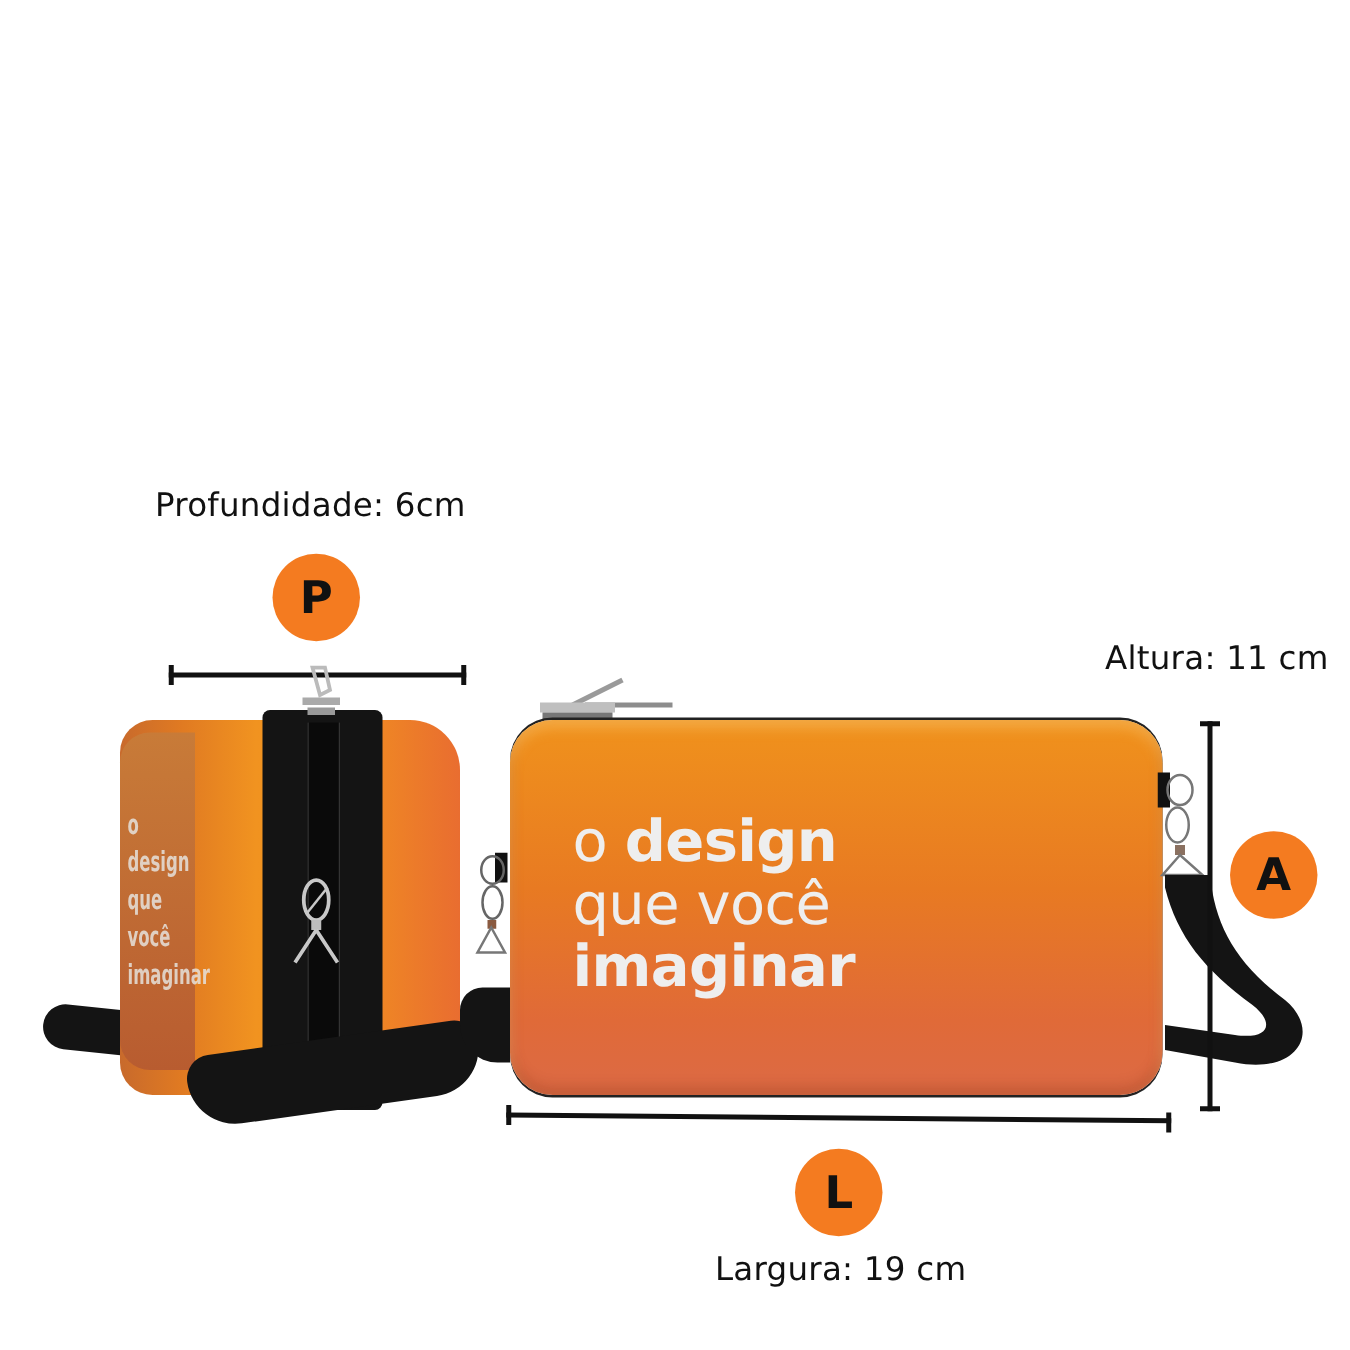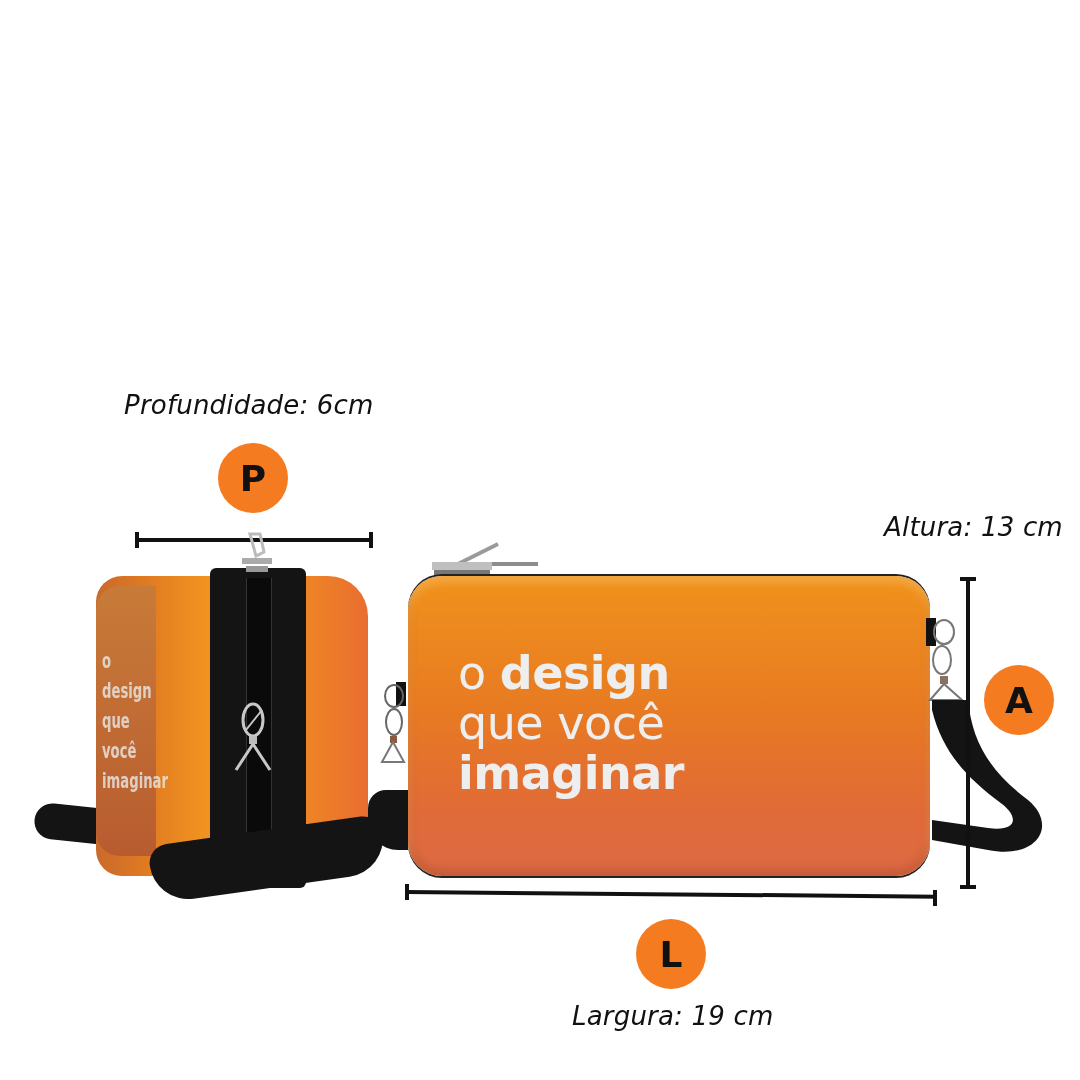--- a/index.html
+++ b/index.html
@@ -1,18 +1,18 @@
 <!DOCTYPE html>
 <html><head>
 <meta charset="utf-8">
 <style>
   html, body { margin:0; padding:0; }
   body { width:1080px; height:1080px; background:#ffffff; position:relative; overflow:hidden; font-family:"DejaVu Sans", sans-serif; }
   .abs { position:absolute; }
-  .label { font-family:"DejaVu Sans", sans-serif; font-style:italic; font-size:26px; color:#111; white-space:nowrap; letter-spacing:0.2px; }
+  .label { font-family:"DejaVu Sans", sans-serif; font-size:26px; color:#111; white-space:nowrap; letter-spacing:0.2px; }
   .badge { width:70px; height:70px; border-radius:50%; background:#f47b20; color:#111; font-family:"DejaVu Sans", sans-serif; font-weight:bold; font-size:36px; display:flex; align-items:center; justify-content:center; }
   .hline { height:4px; background:#111; }
   .vline { width:4px; background:#111; }
   .tick-v { width:4px; height:16px; background:#111; }
   .tick-h { width:16px; height:4px; background:#111; }
 
   
   .front-bag { left:408px; top:576px; width:522px; height:300px; border-radius:34px;
     background:linear-gradient(180deg,#f0921c 0%,#e87a22 45%,#e06a38 80%,#dc6a45 100%);
     box-shadow: inset 0 6px 10px rgba(255,220,150,0.35), inset 0 -6px 10px rgba(120,40,10,0.25), 0 2px 0 #222, 0 -2px 0 #222; }
@@ -105,21 +105,21 @@
     <rect x="14" y="62" width="8" height="8" fill="#8a7060"></rect>
     <path d="M18 70 L4 86 L36 86 Z" fill="none" stroke="#777" stroke-width="2"></path>
   </svg>
 </div>
 <div class="abs" style="left:928px; top:700px; width:120px; height:160px;">
   <svg width="120" height="160" viewBox="0 0 120 160">
     <path d="M4 0 L40 0 C44 40 60 70 100 100 C130 125 110 160 60 150 L4 140 L4 120 L60 128 C88 132 92 118 74 104 C36 76 14 50 4 10 Z" fill="#141414"></path>
   </svg>
 </div>
 
-<div class="abs label" style="left:884px; top:512px;">Altura: 13 cm</div>
+<div class="abs label" style="left:884px; top:512px;">Altura: 11 cm</div>
 <div class="abs" style="left:960px; top:577px; width:16px; height:312px;">
   <div class="abs tick-h" style="left:0; top:0;"></div>
   <div class="abs vline" style="left:6px; top:0; height:312px;"></div>
   <div class="abs tick-h" style="left:0; top:308px;"></div>
 </div>
 <div class="abs badge" style="left:984px; top:665px;">A</div>
 
 <div class="abs" style="left:405px; top:884px; width:532px; height:22px;">
   <div class="abs tick-v" style="left:0; top:0;"></div>
   <div class="abs hline" style="left:0; top:6px; width:532px; transform:rotate(0.5deg); transform-origin:left center;"></div>

